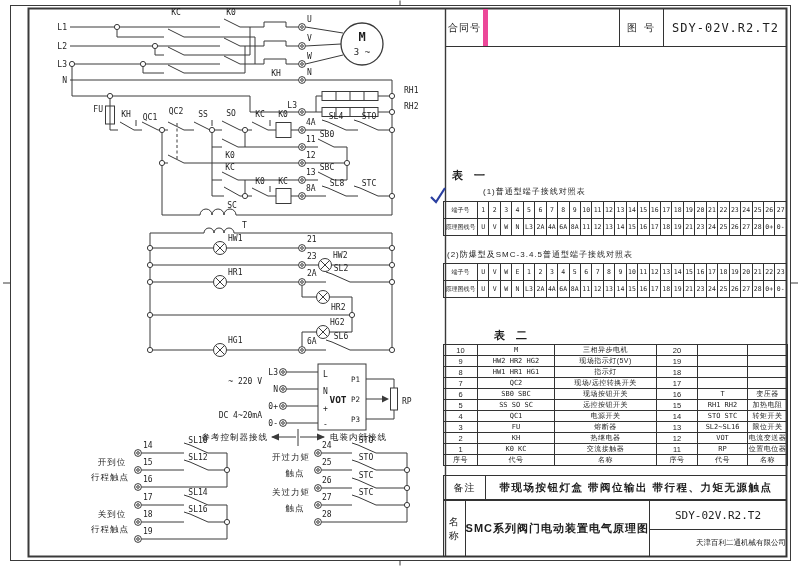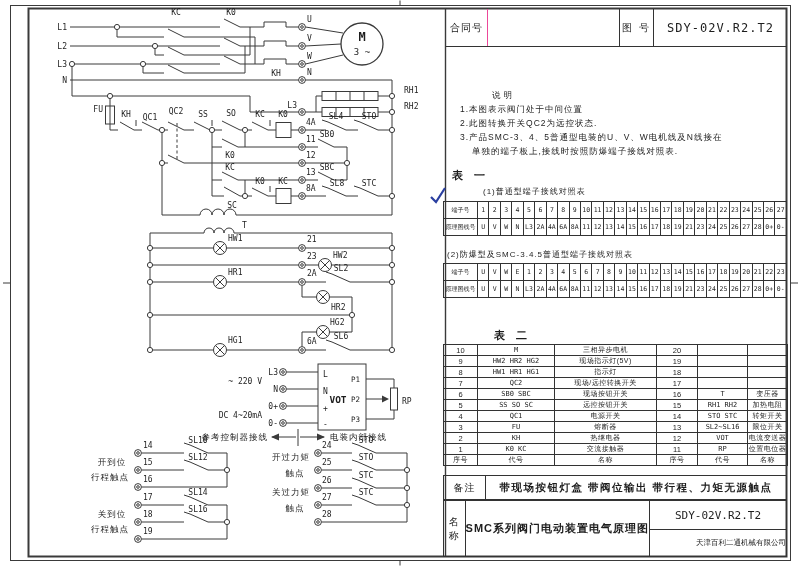--- a/index.html
+++ b/index.html
@@ -3,23 +3,23 @@
 <meta charset="utf-8">
 <style>
   html,body{margin:0;padding:0;background:#fff;}
   .sheet{position:relative;width:800px;height:566px;background:#fff;overflow:hidden;
          font-family:"Liberation Sans",sans-serif;color:#1d1d1d;}
   .sheet svg{position:absolute;left:0;top:0;}
   .abs{position:absolute;box-sizing:border-box;}
   
   .band{display:flex;border-bottom:1px solid #333;}
   .band .c{display:flex;align-items:center;justify-content:center;box-sizing:border-box;height:100%;}
-  .band .c1{width:42px;border-right:1px solid #ec4899;font-size:10px;letter-spacing:1px;}
+  .band .c1{width:42px;border-right:5px solid #ec4899;font-size:10px;letter-spacing:1px;}
   .band .c2{width:131px;}
-  .band .c3{width:35px;border-left:1px solid #333;border-right:1px solid #333;font-size:10px;letter-spacing:2px;}
+  .band .c3{width:45px;border-left:1px solid #333;border-right:1px solid #333;font-size:10px;letter-spacing:2px;}
   .band .c4{flex:1;font-family:"DejaVu Sans Mono",monospace;font-size:12px;letter-spacing:1px;}
   
   .notes{font-size:8.5px;line-height:14px;letter-spacing:1px;}
   .notes .ti{margin-left:40px;letter-spacing:3px;}
   .notes .ln{margin-left:8px;}
   .notes .ln.ind{margin-left:20px;}
   .seclbl{font-size:11px;letter-spacing:4px;font-weight:bold;}
   .ttitle{font-size:8px;letter-spacing:1px;}
   
   table{border-collapse:collapse;table-layout:fixed;}
@@ -346,27 +346,20 @@
   </g>
 </svg>
 
 <div class="abs band" style="left:446px;top:9px;width:341px;height:38px;">
   <div class="c c1">合同号</div>
   <div class="c c2"></div>
   <div class="c c3">图 号</div>
   <div class="c c4">SDY-02V.R2.T2</div>
 </div>
 
-<div class="abs notes" style="left:452px;top:88px;width:330px;">
-  <div class="ti">说明</div>
-  <div class="ln">1.本图表示阀门处于中间位置</div>
-  <div class="ln">2.此图转换开关QC2为远控状态.</div>
-  <div class="ln">3.产品SMC-3、4、5普通型电装的U、V、W电机线及N线接在</div>
-  <div class="ln ind">单独的端子板上,接线时按照防爆端子接线对照表.</div>
-</div>
 
 <div class="abs seclbl" style="left:452px;top:168px;">表 一</div>
 <div class="abs ttitle" style="left:447px;top:186px;padding-left:36px;">(1)普通型端子接线对照表</div>
 <table class="abs ttable" style="left:443px;top:201px;">
   <colgroup>
         <col style="width:34px">
       </colgroup>
   <tbody id="t1-body">
         <tr>
           <td class="lbl">端子号</td>

